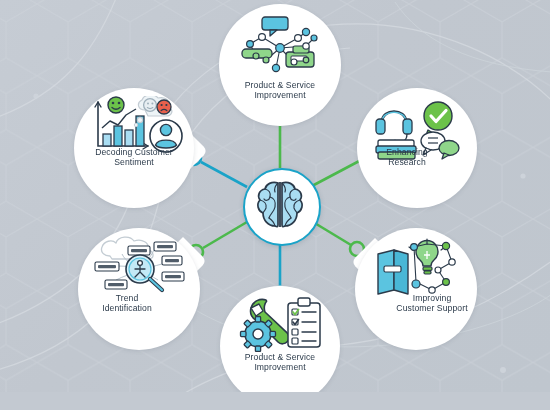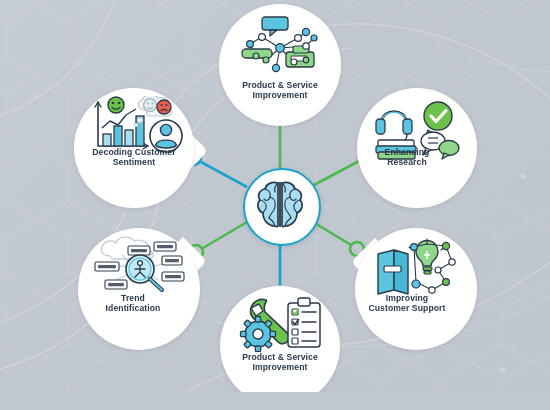--- a/index.html
+++ b/index.html
@@ -1,21 +1,21 @@
 <!DOCTYPE html>
 <html><head>
 <meta charset="utf-8">
 <style>
   html,body{margin:0;padding:0;}
   body{
     width:550px;height:410px;overflow:hidden;
     font-family:"Liberation Sans", sans-serif;
     background:#c3c9d1;
   }
-  #stage{position:relative;width:550px;height:392px;overflow:hidden;background:#22c55e;font-weight:bold;}
+  #stage{position:relative;width:550px;height:392px;overflow:hidden;background:#22c55e;}
 
   
   .bg-base{
     position:absolute;inset:0;
     background:linear-gradient(135deg,#c6ccd4 0%,#c1c7cf 45%,#bfc6ce 100%);
   }
   .bg-svg{position:absolute;inset:0;}
 
   
   .node{position:absolute;}
@@ -210,21 +210,21 @@
       <g stroke="#2b3a4a" stroke-width="1.2">
         <circle cx="40" cy="9" r="3.4" fill="#5bc4e0"></circle>
         <circle cx="72" cy="8" r="3.6" fill="#6cc24a"></circle>
         <circle cx="78" cy="24" r="3.2" fill="#ffffff"></circle>
         <circle cx="64" cy="32" r="3" fill="#ffffff"></circle>
         <circle cx="72" cy="44" r="3.4" fill="#6cc24a"></circle>
         <circle cx="58" cy="52" r="3.2" fill="#ffffff"></circle>
         <circle cx="42" cy="46" r="4" fill="#5bc4e0"></circle>
       </g>
     </svg>
-    <div class="node-label" style="left:346px;top:293px;width:122px;">Improving
+    <div class="node-label" style="left:371px;top:293px;width:122px;">Improving
 Customer Support</div>
   </div>
 
   <div class="node">
     <div class="tip" style="left:263px;top:290px;transform:rotate(45deg);border-radius:6px 0 0 0;"></div>
     <div class="blob" style="left:220px;top:286px;width:120px;height:120px;"></div>
     <svg class="node-art" style="left:236px;top:296px;" width="88" height="56" viewBox="0 0 88 56">
 
       <path d="M30 4 C 24 2, 17 5, 15 12 c-1.6 5.6 1 10.6 6 12.6 L 42 46 c 2.5 2.6 7 2.4 9.4 -.4 2.4 -2.8 2 -7 -.8 -9.2 L 29 16 c -1.6 -4.6 -.2 -9 1.6 -10.8 Z" fill="#6cc24a" stroke="#2b3a4a" stroke-width="1.6" stroke-linejoin="round"></path>
       <path d="M15 12 l 8 -4 4 7 -7 5 Z" fill="#ffffff" stroke="#2b3a4a" stroke-width="1.4" stroke-linejoin="round"></path>
@@ -296,21 +296,21 @@
       <circle cx="48" cy="35" r="14" fill="#d8f1fa" stroke="#2b3a4a" stroke-width="1.6"></circle>
       <circle cx="48" cy="35" r="11" fill="#c3e9f6" stroke="#5bc4e0" stroke-width="1.2"></circle>
 
       <g stroke="#2b3a4a" stroke-width="1.3" fill="none" stroke-linecap="round">
         <circle cx="48" cy="29" r="2.4" fill="#ffffff"></circle>
         <path d="M48 32 L48 38 M48 38 L43 43 M48 38 L53 43 M43 35 L53 35"></path>
       </g>
       <line x1="58" y1="45" x2="70" y2="56" stroke="#2b3a4a" stroke-width="4.2" stroke-linecap="round"></line>
       <line x1="58" y1="45" x2="70" y2="56" stroke="#5bc4e0" stroke-width="2.2" stroke-linecap="round"></line>
     </svg>
-    <div class="node-label" style="left:72px;top:293px;width:122px;">Trend
+    <div class="node-label" style="left:66px;top:293px;width:122px;">Trend
 Identification</div>
   </div>
 
   <div class="node">
     <div class="tip" style="left:167px;top:134px;transform:rotate(45deg);border-radius:0 6px 0 0;"></div>
     <div class="blob" style="left:74px;top:88px;width:120px;height:120px;"></div>
     <svg class="node-art" style="left:90px;top:96px;" width="96" height="62" viewBox="0 0 96 62">
 
       <path d="M8 6 L8 50 L58 50" fill="none" stroke="#2b3a4a" stroke-width="1.6" stroke-linecap="round"></path>
       <path d="M8 6 L5 11 M8 6 L11 11" fill="none" stroke="#2b3a4a" stroke-width="1.4" stroke-linecap="round"></path>

